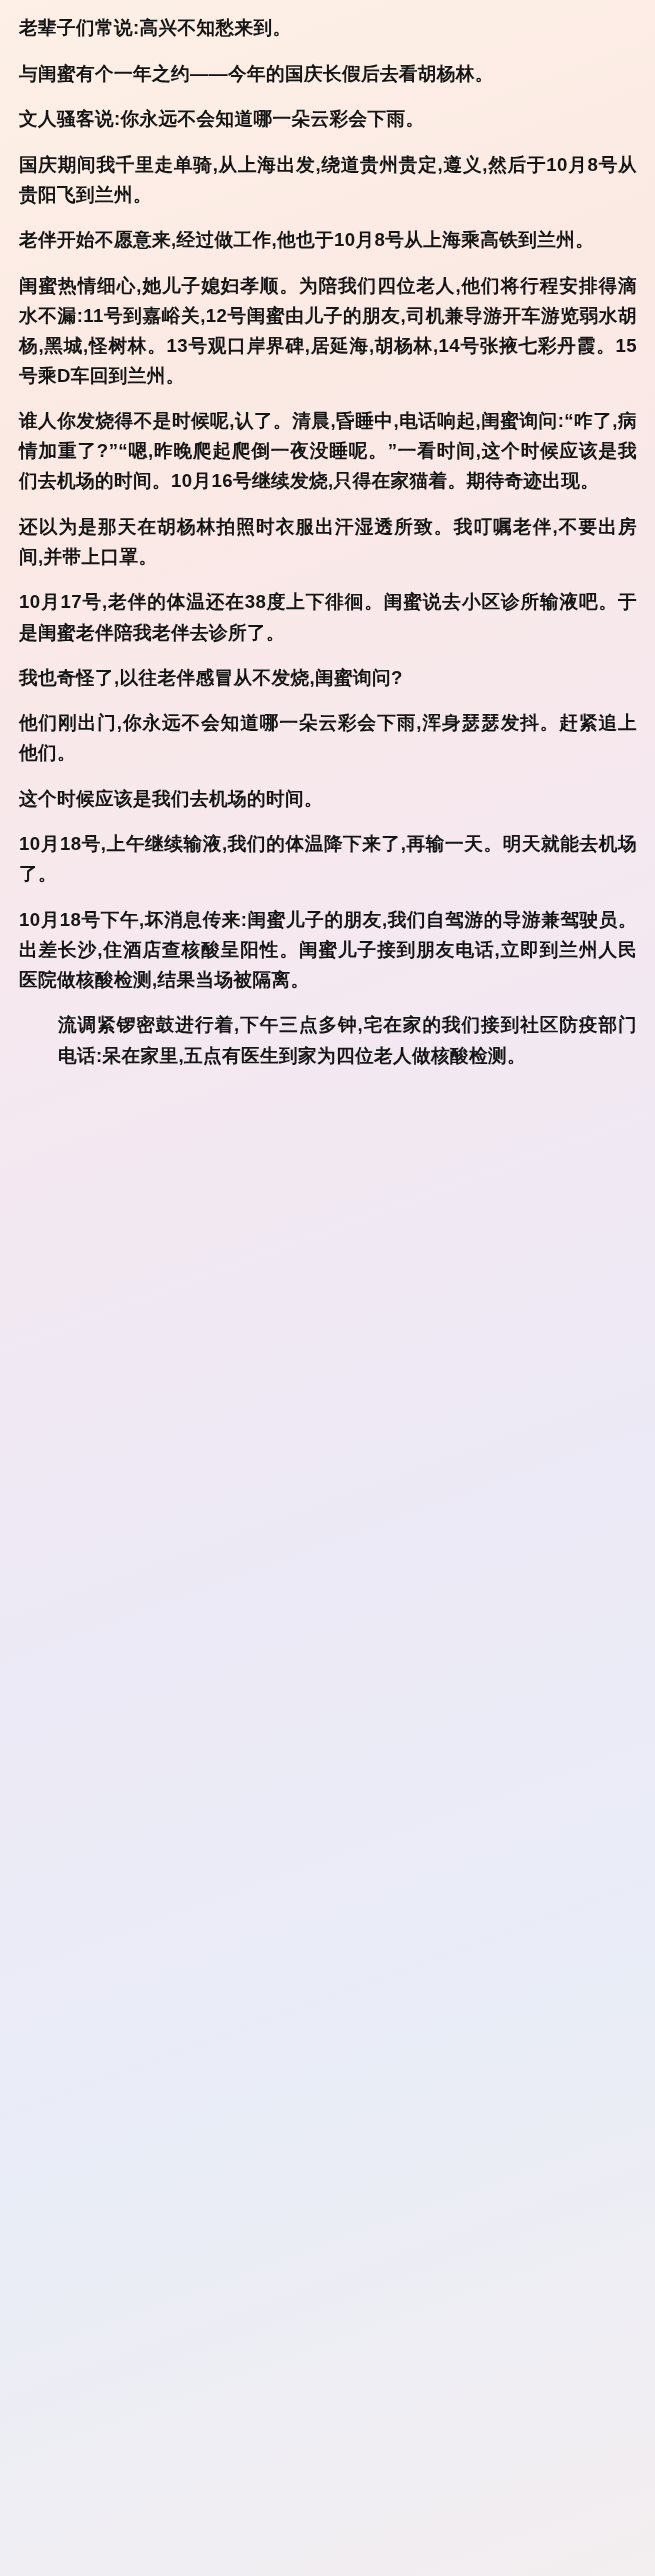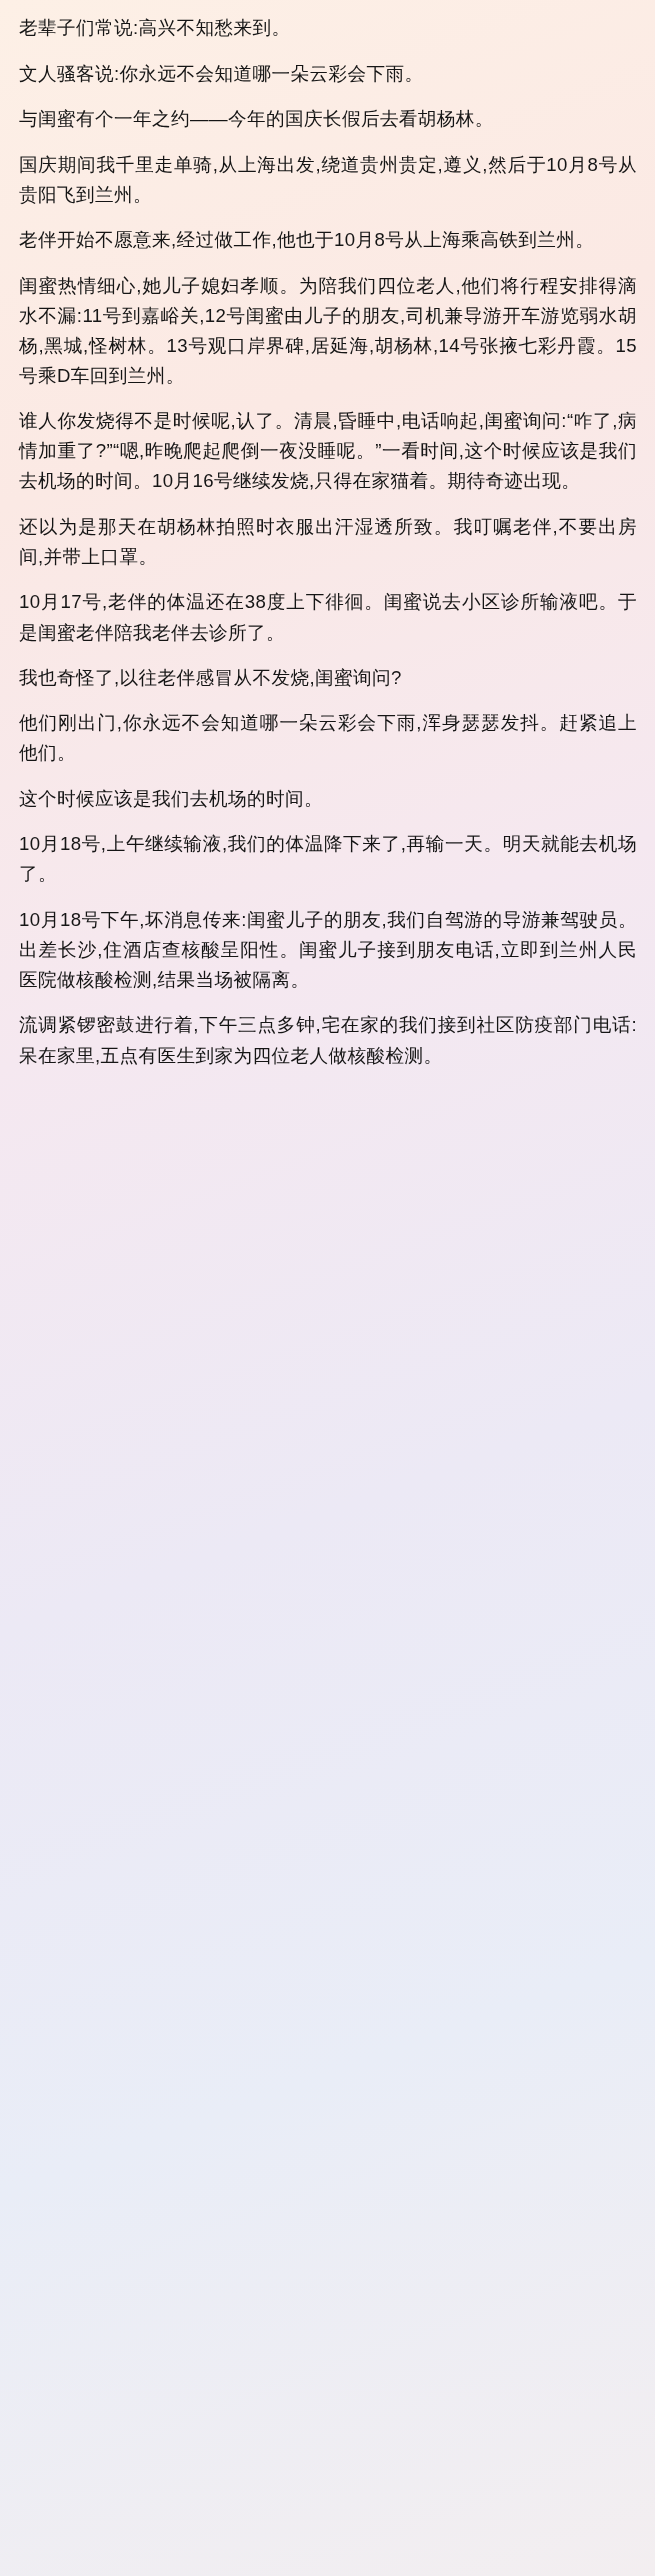--- a/index.html
+++ b/index.html
@@ -21,33 +21,34 @@
     padding: 13.4px 19px 17px 19px;
   }
   .para {
     font-size: 18.6px;
     line-height: 1.62;
     letter-spacing: 0.4px;
     text-align: justify;
     text-justify: inter-ideograph;
     margin: 0 0 15.3px 0;
     color: #151515;
-    font-weight: 400;
+    font-weight: 700;
   }
   .para:last-child {
     margin-bottom: 0;
+    margin-left: 39px;
   }
 </style>
 </head>
 <body>
 
 <div class="page">
   <p class="para">老辈子们常说:高兴不知愁来到。</p>
+  <p class="para">与闺蜜有个一年之约——今年的国庆长假后去看胡杨林。</p>
   <p class="para">文人骚客说:你永远不会知道哪一朵云彩会下雨。</p>
-  <p class="para">与闺蜜有个一年之约——今年的国庆长假后去看胡杨林。</p>
   <p class="para">国庆期间我千里走单骑,从上海出发,绕道贵州贵定,遵义,然后于10月8号从贵阳飞到兰州。</p>
   <p class="para">老伴开始不愿意来,经过做工作,他也于10月8号从上海乘高铁到兰州。</p>
   <p class="para">闺蜜热情细心,她儿子媳妇孝顺。为陪我们四位老人,他们将行程安排得滴水不漏:11号到嘉峪关,12号闺蜜由儿子的朋友,司机兼导游开车游览弱水胡杨,黑城,怪树林。13号观口岸界碑,居延海,胡杨林,14号张掖七彩丹霞。15号乘D车回到兰州。</p>
   <p class="para">谁人你发烧得不是时候呢,认了。清晨,昏睡中,电话响起,闺蜜询问:“咋了,病情加重了?”“嗯,昨晚爬起爬倒一夜没睡呢。”一看时间,这个时候应该是我们去机场的时间。10月16号继续发烧,只得在家猫着。期待奇迹出现。</p>
   <p class="para">还以为是那天在胡杨林拍照时衣服出汗湿透所致。我叮嘱老伴,不要出房间,并带上口罩。</p>
   <p class="para">10月17号,老伴的体温还在38度上下徘徊。闺蜜说去小区诊所输液吧。于是闺蜜老伴陪我老伴去诊所了。</p>
   <p class="para">我也奇怪了,以往老伴感冒从不发烧,闺蜜询问?</p>
   <p class="para">他们刚出门,你永远不会知道哪一朵云彩会下雨,浑身瑟瑟发抖。赶紧追上他们。</p>
   <p class="para">这个时候应该是我们去机场的时间。</p>
   <p class="para">10月18号,上午继续输液,我们的体温降下来了,再输一天。明天就能去机场了。</p>

